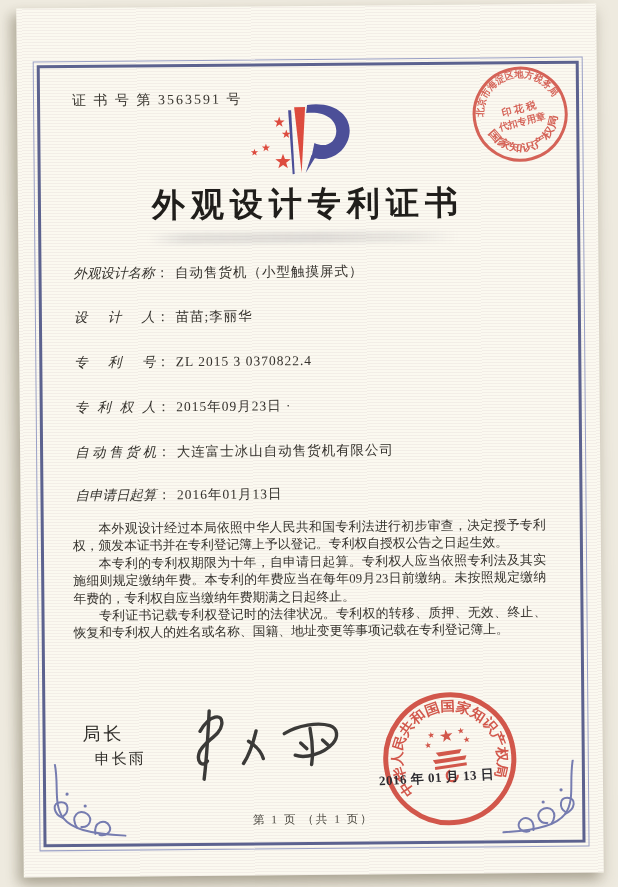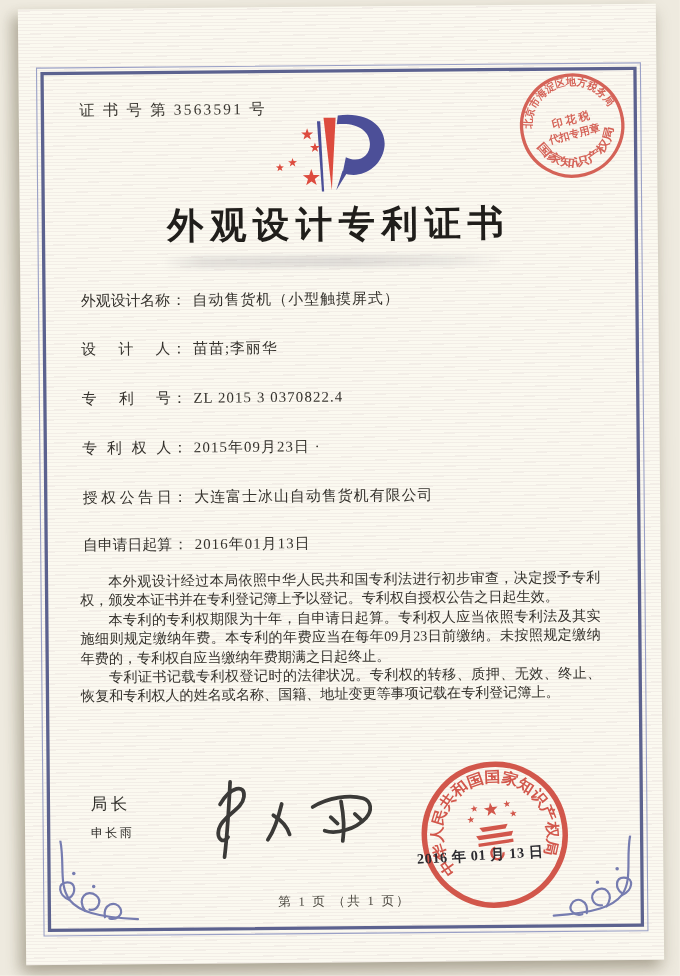--- a/index.html
+++ b/index.html
@@ -37,30 +37,30 @@
     position:absolute;left:0;top:176px;width:580px;text-align:center;
     font-size:33px;font-weight:700;color:#201e1b;letter-spacing:6px;white-space:nowrap;
   }
   .ghost{
     position:absolute;left:130px;top:226px;width:310px;height:11px;
     background:linear-gradient(90deg,transparent,rgba(120,118,128,.16) 12%,rgba(120,118,128,.20) 55%,rgba(120,118,128,.10) 85%,transparent);
     filter:blur(2px);border-radius:4px;
   }
   .field{position:absolute;left:55px;font-size:13.5px;color:#35322d;white-space:nowrap;}
   .f1{top:257px}.f2{top:301px}.f3{top:346px}.f4{top:391px}.f5{top:436px}.f6{top:479px}
-  .flabel{display:inline-block;width:81px;text-align:justify;text-align-last:justify;}
+  .flabel{display:inline-block;width:81px;text-align:justify;text-align-last:justify;font-style:italic;}
   .fcolon{margin:0 2px 0 1px;}
   .fvalue{margin-left:4px;letter-spacing:1px;}
   .paras{
     position:absolute;left:52px;top:513px;width:473px;
     font-size:12.8px;line-height:17.4px;color:#35322d;text-align:justify;
   }
   .paras p{margin:0;text-indent:2em;}
-  .director-label{position:absolute;left:60px;top:714px;font-size:15px;color:#2f2d29;letter-spacing:3px;}
-  .director-name{position:absolute;left:60px;top:742px;font-size:11px;color:#2f2d29;letter-spacing:2px;}
+  .director-label{position:absolute;left:60px;top:714px;font-size:18px;color:#2f2d29;letter-spacing:3px;}
+  .director-name{position:absolute;left:72px;top:742px;font-size:15px;color:#2f2d29;letter-spacing:2px;}
   .sig-wrap{position:absolute;left:150px;top:694px;width:190px;height:86px;transform:rotate(-2deg);}
   .office-seal{position:absolute;left:352px;top:679px;width:150px;height:150px;opacity:.92;transform:rotate(-8deg);}
   .tax-seal{position:absolute;left:451px;top:58px;width:104px;height:104px;opacity:.85;transform:rotate(-14deg);}
   .grant-date{
     position:absolute;left:356px;top:763px;width:150px;
     font-size:13px;color:#2c2b30;letter-spacing:.5px;white-space:nowrap;
     transform:rotate(-3deg);font-weight:700;
   }
   .footer{
     position:absolute;left:0;top:806px;width:580px;text-align:center;
@@ -134,21 +134,21 @@
     <div class="field f2">
       <span class="flabel">设计人</span><span class="fcolon">：</span><span class="fvalue">苗苗;李丽华</span>
     </div>
     <div class="field f3">
       <span class="flabel">专利号</span><span class="fcolon">：</span><span class="fvalue">ZL 2015 3 0370822.4</span>
     </div>
     <div class="field f4">
       <span class="flabel">专利权人</span><span class="fcolon">：</span><span class="fvalue">2015年09月23日 ·</span>
     </div>
     <div class="field f5">
-      <span class="flabel">授权公告日</span><span class="fcolon">：</span><span class="fvalue">大连富士冰山自动售货机有限公司</span>
+      <span class="flabel">自动售货机</span><span class="fcolon">：</span><span class="fvalue">大连富士冰山自动售货机有限公司</span>
     </div>
     <div class="field f6">
       <span class="flabel">自申请日起算</span><span class="fcolon">：</span><span class="fvalue">2016年01月13日</span>
     </div>
 
     <div class="paras">
       <p>本外观设计经过本局依照中华人民共和国专利法进行初步审查，决定授予专利权，颁发本证书并在专利登记簿上予以登记。专利权自授权公告之日起生效。</p>
       <p>本专利的专利权期限为十年，自申请日起算。专利权人应当依照专利法及其实施细则规定缴纳年费。本专利的年费应当在每年09月23日前缴纳。未按照规定缴纳年费的，专利权自应当缴纳年费期满之日起终止。</p>
       <p>专利证书记载专利权登记时的法律状况。专利权的转移、质押、无效、终止、恢复和专利权人的姓名或名称、国籍、地址变更等事项记载在专利登记簿上。</p>
     </div>

